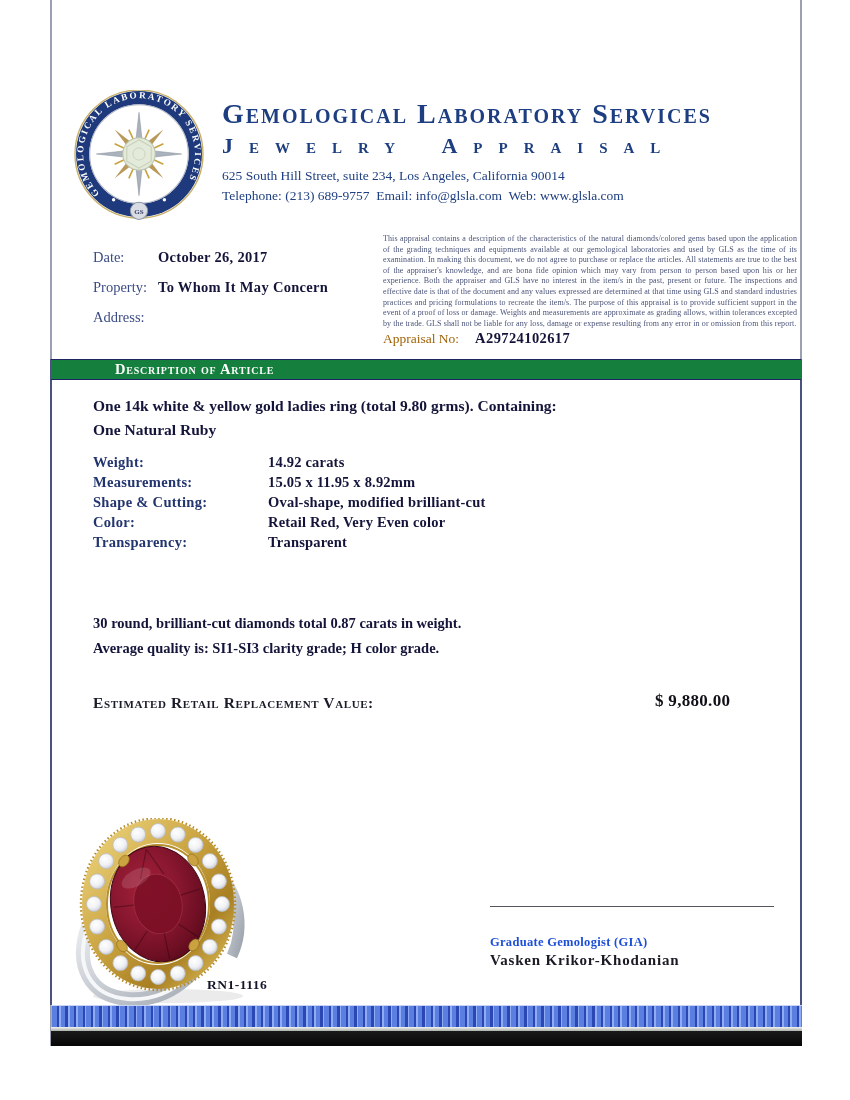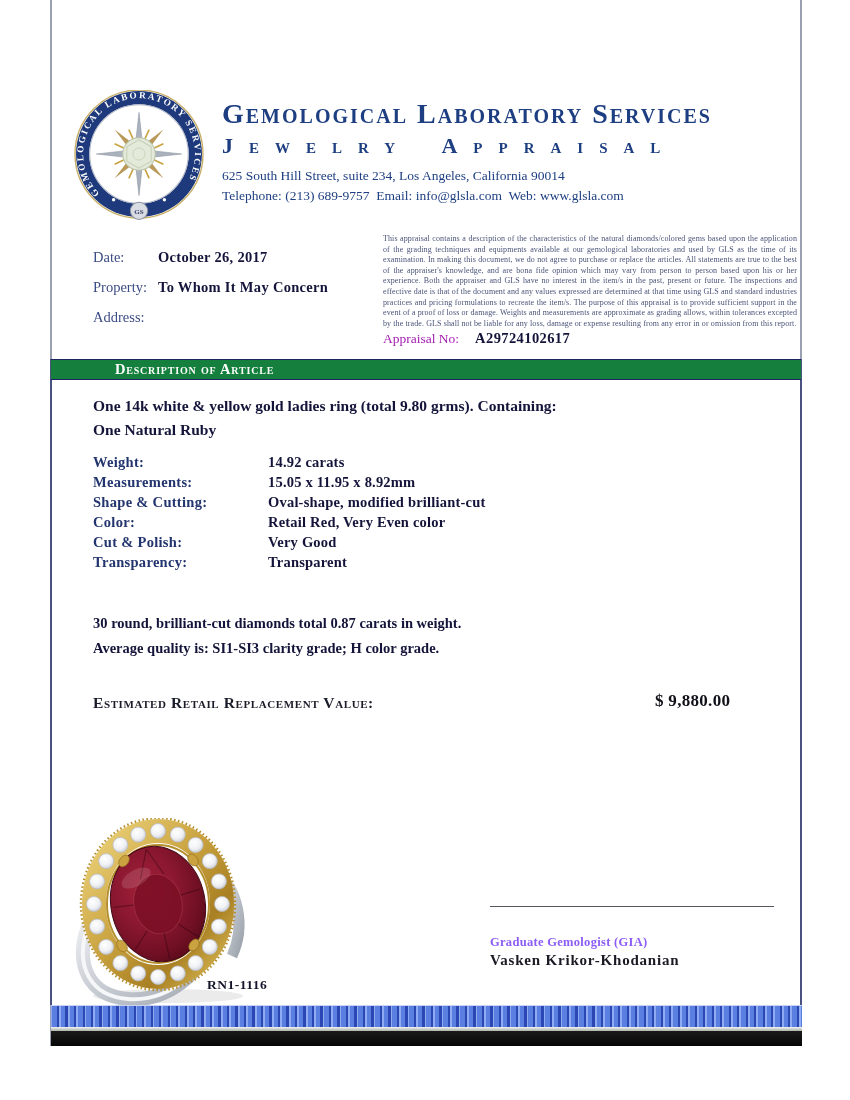--- a/index.html
+++ b/index.html
@@ -24,21 +24,21 @@
   
   .meta-row{display:flex;margin-bottom:12px;font-size:14.5px;line-height:18px;}
   .meta-label{width:65px;color:#3c4c84;}
   .meta-value{font-weight:700;color:#14143a;letter-spacing:0.3px;}
   
   .disclaimer{
     width:414px;font-size:8px;line-height:10.6px;color:#4a5378;
     text-align:justify;letter-spacing:0.1px;
   }
   .appraisal-row{display:flex;font-size:13.5px;align-items:baseline;}
-  .appraisal-label{color:#a21caf;margin-right:16px;}
+  .appraisal-label{color:#a16207;margin-right:16px;}
   .appraisal-value{font-weight:700;font-size:14.5px;color:#14143a;letter-spacing:0.4px;}
   
   .section-bar{
     left:51px;top:359px;width:750px;height:21px;background:#15803d;
     border-top:1px solid #1f2463;border-bottom:1px solid #1f2463;box-sizing:border-box;
   }
   .section-bar-title{
     padding-left:64px;color:#ffffff;font-variant:small-caps;font-weight:700;
     font-size:14.5px;line-height:19px;letter-spacing:0.8px;
   }
@@ -53,21 +53,21 @@
   .val-label{
     left:93px;top:694px;font-variant:small-caps;font-weight:600;font-size:15.5px;
     color:#1b1c2a;letter-spacing:0.6px;
   }
   .val-amount{left:655px;top:691px;font-size:17px;font-weight:700;color:#101018;letter-spacing:0.3px;}
   
   .photo-caption{left:207px;top:977px;font-size:13.5px;font-weight:700;color:#14142a;letter-spacing:0.5px;}
   
   .sig-line{left:490px;top:906px;width:284px;height:1px;background:#55565e;}
   .sig-name{left:490px;top:952px;font-size:15px;font-weight:700;color:#1a1a24;letter-spacing:0.8px;}
-  .sig-title{left:490px;top:935px;font-size:12.5px;font-weight:700;color:#8b5cf6;letter-spacing:0.3px;}
+  .sig-title{left:490px;top:935px;font-size:12.5px;font-weight:700;color:#1d4ed8;letter-spacing:0.3px;}
   
   .stripe-bar{
     left:51px;top:1005px;width:751px;height:22px;
     background:repeating-linear-gradient(90deg,
       #8fabf2 0px, #8fabf2 1.5px,
       #5b7fe0 1.5px, #5b7fe0 6px,
       #2a47b4 6px, #2a47b4 8.5px);
     border-top:1px solid #c9d4f5;box-sizing:border-box;
   }
   .silver-bar{left:51px;top:1027px;width:751px;height:4px;background:linear-gradient(#f2f3f0,#aab0aa);}
@@ -175,24 +175,20 @@
       <span class="spec-label">Measurements:</span>
       <span class="spec-value">15.05 x 11.95 x 8.92mm</span>
     </div>
     <div class="spec-row">
       <span class="spec-label">Shape &amp; Cutting:</span>
       <span class="spec-value">Oval-shape, modified brilliant-cut</span>
     </div>
     <div class="spec-row">
       <span class="spec-label">Color:</span>
       <span class="spec-value">Retail Red, Very Even color</span>
-    </div>
-    <div class="spec-row">
-      <span class="spec-label">Cut &amp; Polish:</span>
-      <span class="spec-value">Very Good</span>
     </div>
     <div class="spec-row">
       <span class="spec-label">Transparency:</span>
       <span class="spec-value">Transparent</span>
     </div>
   </div>
 
   <div class="abs diamonds">
     <div>30 round, brilliant-cut diamonds total 0.87 carats in weight.</div>
     <div>Average quality is: SI1-SI3 clarity grade; H color grade.</div>

